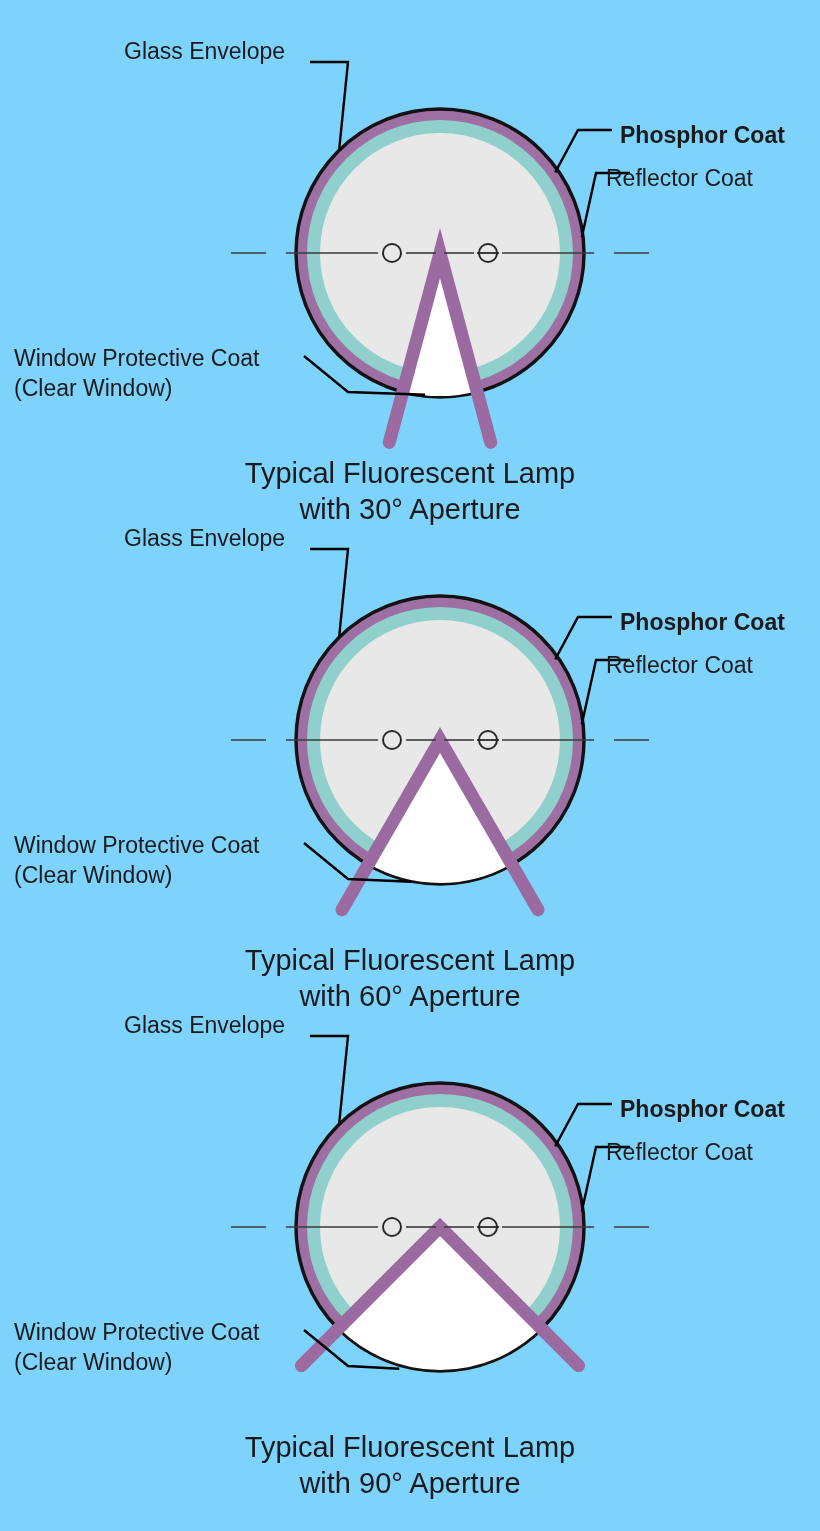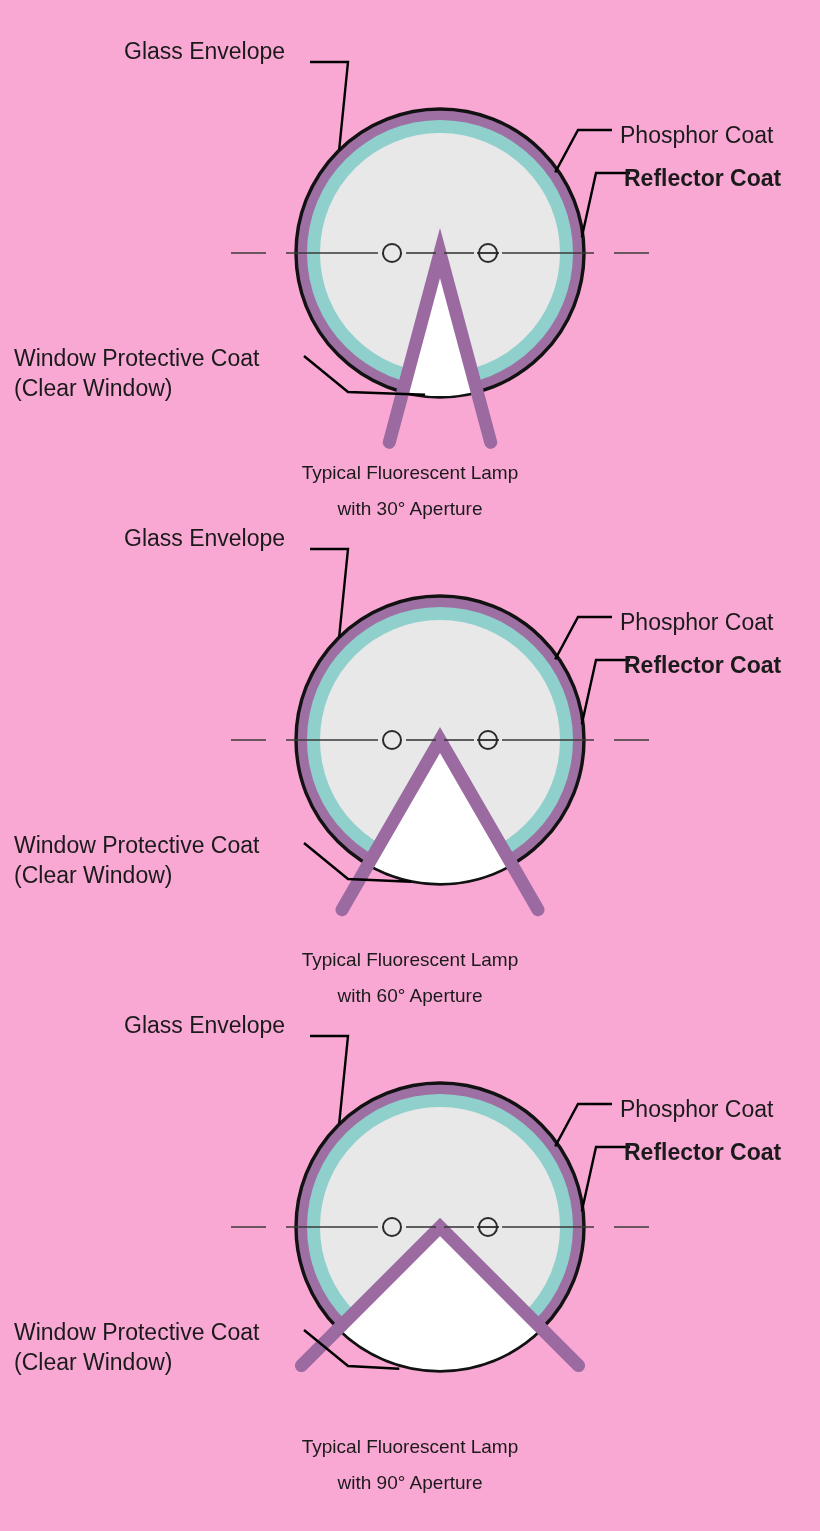--- a/index.html
+++ b/index.html
@@ -10,21 +10,21 @@
     width: 820px;
     height: 1531px;
     background: #f5f5f5;
     font-family: "Liberation Sans", sans-serif;
     overflow: hidden;
   }
   #stage {
     position: relative;
     width: 820px;
     height: 1531px;
-    background: #f9a8d4;
+    background: #7dd3fc;
   }
   .panel {
     position: absolute;
     left: 0;
     width: 820px;
     height: 510px;
   }
   #panel-30  { top: 0; }
   #panel-60  { top: 487px; }
   #panel-90  { top: 974px; }
@@ -41,31 +41,31 @@
 
   .lbl {
     position: absolute;
     color: #1a1a1a;
     font-size: 23px;
     line-height: 30px;
     white-space: pre;
     letter-spacing: 0px;
   }
   .lbl-glass    { left: 124px; top: 36px; }
-  .lbl-phos     { left: 620px; top: 120px; }
-  .lbl-refl     { left: 624px; top: 163px; font-weight: bold; }
+  .lbl-phos     { left: 620px; top: 120px; font-weight: bold; }
+  .lbl-refl     { left: 606px; top: 163px; }
   .lbl-window   { left: 14px;  top: 343px; }
   .caption {
     position: absolute;
     left: 0;
     top: 455px;
     width: 820px;
     text-align: center;
     color: #1a1a1a;
-    font-size: 19px;
+    font-size: 29px;
     line-height: 36px;
     white-space: pre-line;
   }
 </style>
 </head>
 <body>
 
 <div id="stage">
 
   <div class="panel" id="panel-30">

